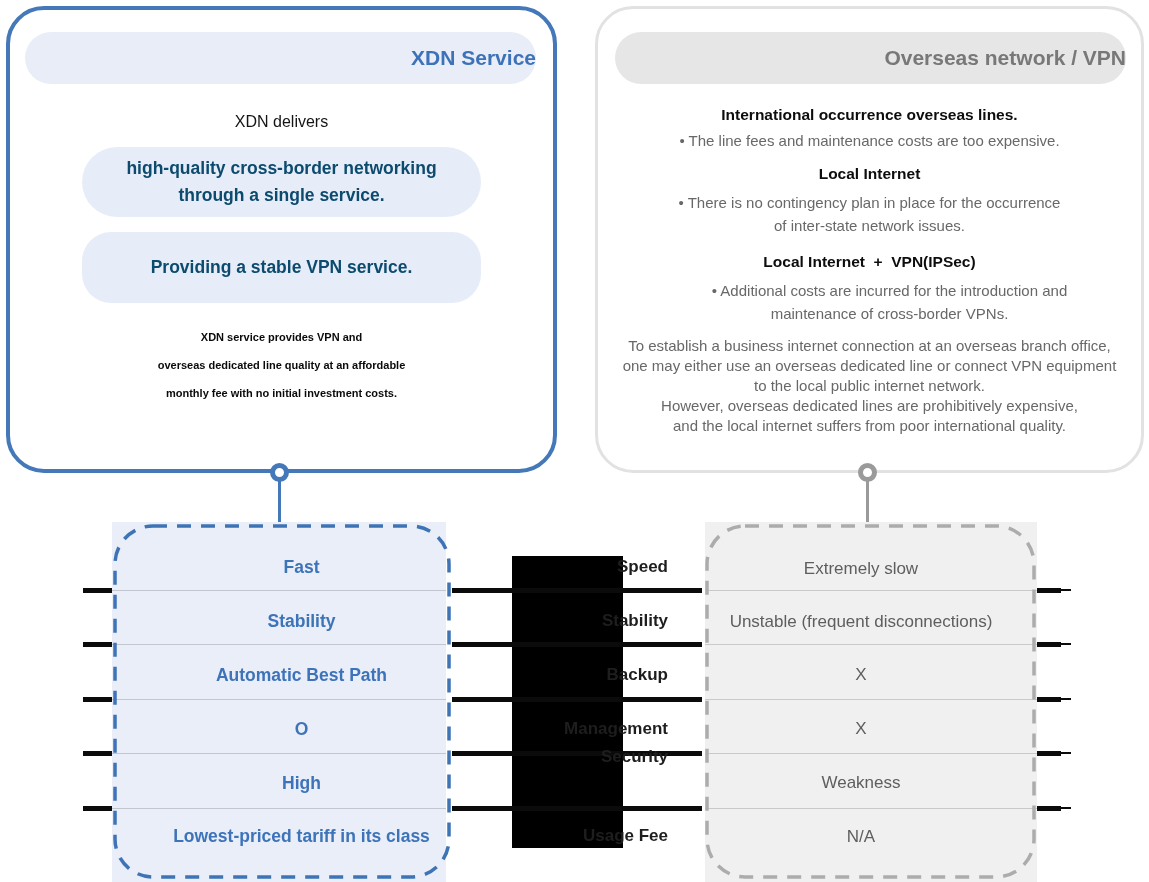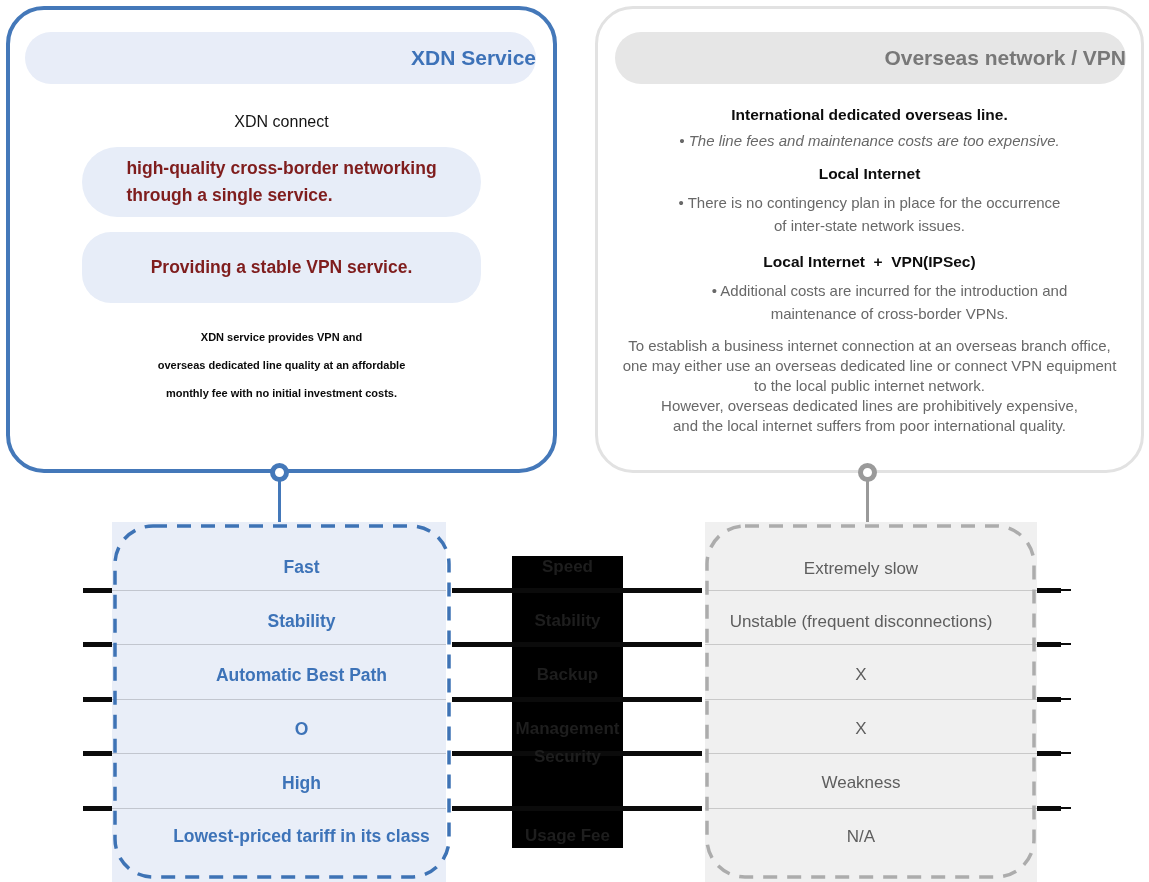--- a/index.html
+++ b/index.html
@@ -17,29 +17,29 @@
     position:absolute; height:52px; border-radius:26px;
     display:flex; align-items:center; justify-content:flex-end;
     font-size:21px; font-weight:bold;
   }
   .pill-xdn { left:15px; top:22px; width:511px; background:#E8EDF8; color:#3D72B8; }
   .pill-ovs { left:17px; top:23px; width:511px; background:#E6E6E6; color:#787878; }
   .abs-text { position:absolute; left:0; width:100%; text-align:center; white-space:pre-line; }
   .xdn-intro { top:102px; font-size:16px; color:#151515; line-height:20px; }
   .xdn-feature {
     position:absolute; left:72px; width:399px; background:#E7EDF8;
-    display:flex; align-items:center; justify-content:center; text-align:left;
-    color:#7f1d1d; font-weight:bold; font-size:17.5px; line-height:27px; white-space:pre-line;
+    display:flex; align-items:center; justify-content:center; text-align:center;
+    color:#0c4a6e; font-weight:bold; font-size:17.5px; line-height:27px; white-space:pre-line;
   }
   .feat-1 { top:137px; height:70px; border-radius:35px; }
   .feat-2 { top:222px; height:71px; border-radius:29px; }
   .xdn-summary { top:313px; font-size:11px; font-weight:bold; color:#0A0A0A; line-height:28px; }
   .ovs-h { font-size:15.5px; font-weight:bold; color:#0D0D0D; line-height:20px; white-space:pre-wrap; }
   .ovs-b { font-size:15px; color:#686868; line-height:23px; }
-  .ovs-h1 { top:96px; } .ovs-b1 { top:122px; line-height:20px;font-style:italic; }
+  .ovs-h1 { top:96px; } .ovs-b1 { top:122px; line-height:20px; }
   .ovs-h2 { top:155px; } .ovs-b2 { top:182px; }
   .ovs-h3 { top:243px; } .ovs-b3 { top:270px;padding-left:40px; }
   .ovs-para { top:327px; font-size:15px; color:#686868; line-height:20px; }
   
   .vline { position:absolute; top:472px; width:3px; height:51px; }
   .vline-blue { left:278px; background:#4478B9; }
   .vline-gray { left:866px; background:#9A9A9A; }
   .ring { position:absolute; top:463px; width:19px; height:19px; border-radius:50%; background:#fff; z-index:5; }
   .ring-blue { left:270px; border:5px solid #4478B9; }
   .ring-gray { left:858px; border:5px solid #9A9A9A; }
@@ -52,58 +52,58 @@
   .thin-sep.in-xdn { left:112px; width:334px; background:#C2C6CF; }
   .thin-sep.in-ovs { left:705px; width:332px; background:#C9C9C9; }
   .thick-line { position:absolute; height:5px; background:#0B0B0B; z-index:2; }
   .thick-tail { position:absolute; height:2px; background:#0B0B0B; z-index:2; }
   .seg-left  { left:83px;   width:29px; }
   .seg-mid   { left:452px;  width:250px; }
   .seg-right { left:1037px; width:24px; }
   .criteria-box { position:absolute; left:512px; top:556px; width:111px; height:292px; background:#000000; z-index:1; }
   .crit-label {
     position:absolute; left:467px; width:201px; height:26px; line-height:26px;
-    text-align:center; white-space:nowrap; font-size:17px; font-weight:bold; color:#1E1E1E; z-index:2;
+    text-align:right; white-space:nowrap; font-size:17px; font-weight:bold; color:#1E1E1E; z-index:2;
   }
   .row-xdn {
     position:absolute; left:112px; width:379px; height:28px; line-height:28px;
     text-align:center; color:#3D73B8; font-weight:bold; font-size:17.5px; z-index:4; white-space:nowrap;
   }
   .row-ovs {
     position:absolute; left:705px; width:312px; height:28px; line-height:28px;
     text-align:center; color:#5E5E5E; font-size:17px; z-index:4; white-space:nowrap;
   }
 </style>
 </head>
 <body>
 
 <div class="stage">
 
   <div class="card card-xdn">
     <div class="card-pill pill-xdn">
       <span>XDN Service</span>
     </div>
-    <div class="abs-text xdn-intro">XDN connect</div>
+    <div class="abs-text xdn-intro">XDN delivers</div>
     <div class="xdn-feature feat-1">
       <span>high-quality cross-border networking
 through a single service.</span>
     </div>
     <div class="xdn-feature feat-2">
       <span>Providing a stable VPN service.</span>
     </div>
     <div class="abs-text xdn-summary">XDN service provides VPN and
 overseas dedicated line quality at an affordable
 monthly fee with no initial investment costs.</div>
   </div>
 
   <div class="card card-ovs">
     <div class="card-pill pill-ovs">
       <span>Overseas network / VPN</span>
     </div>
-    <div class="abs-text ovs-h ovs-h1">International dedicated overseas line.</div>
+    <div class="abs-text ovs-h ovs-h1">International occurrence overseas lines.</div>
     <div class="abs-text ovs-b ovs-b1">• The line fees and maintenance costs are too expensive.</div>
     <div class="abs-text ovs-h ovs-h2">Local Internet</div>
     <div class="abs-text ovs-b ovs-b2">• There is no contingency plan in place for the occurrence
 of inter-state network issues.</div>
     <div class="abs-text ovs-h ovs-h3">Local Internet  +  VPN(IPSec)</div>
     <div class="abs-text ovs-b ovs-b3">• Additional costs are incurred for the introduction and
 maintenance of cross-border VPNs.</div>
     <div class="abs-text ovs-para">To establish a business internet connection at an overseas branch office,
 one may either use an overseas dedicated line or connect VPN equipment
 to the local public internet network.

